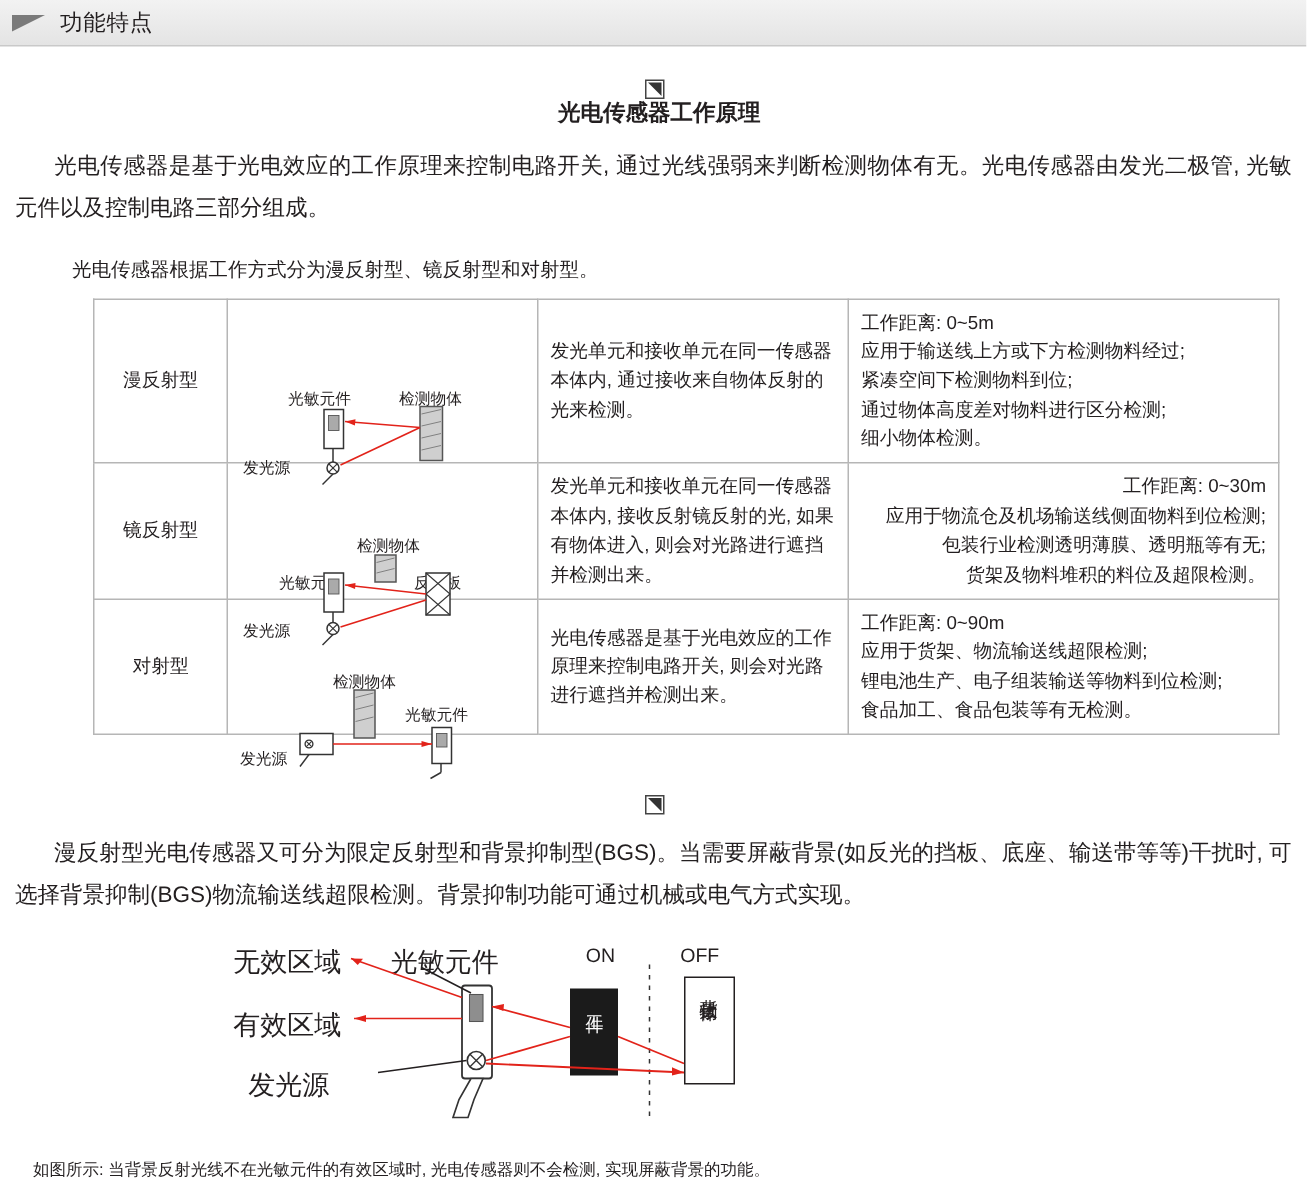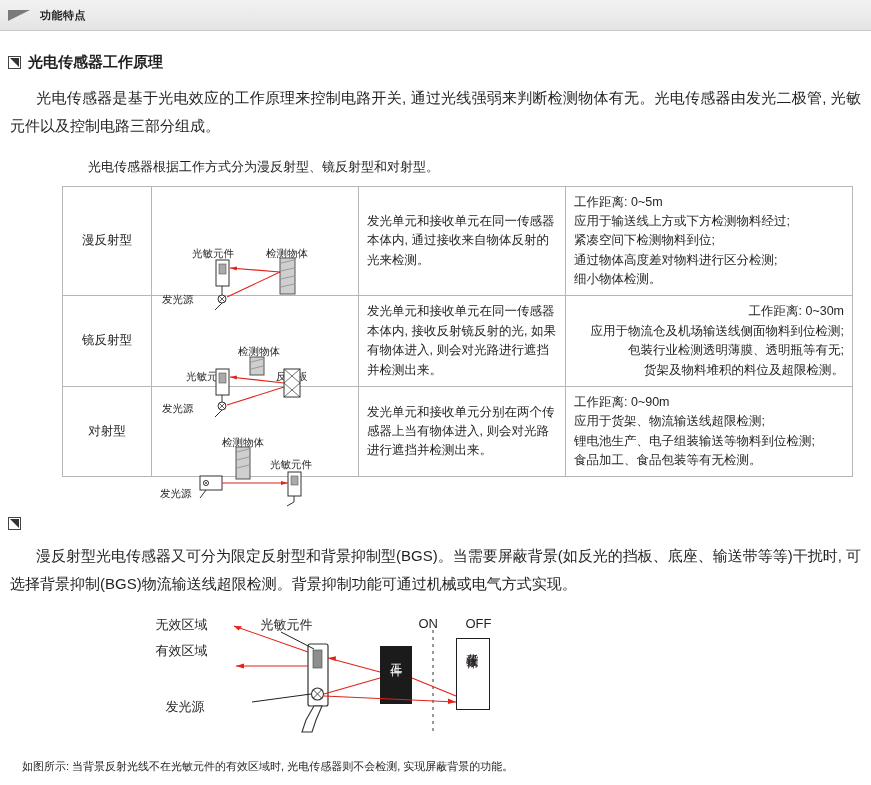--- a/index.html
+++ b/index.html
@@ -35,31 +35,32 @@
   }
   .header-flag::before {
     content: "";
     position: absolute;
     left: 0; top: 2px;
     width: 0; height: 0;
     border-left: 22px solid #7a7a7a;
     border-bottom: 11px solid transparent;
   }
   .header-title {
-    font-size: 11px;
-    font-weight: bold;
+    font-size: 15px;
+    font-weight: normal;
     color: #231f20;
     letter-spacing: 0.5px;
   }
 
   
   .section-head {
     display: flex;
     align-items: center;
     margin: 22px 0 0 8px;
+    flex-direction: column;
   }
   .sec-icon {
     width: 13px;
     height: 13px;
     border: 1px solid #444;
     margin-right: 7px;
     position: relative;
     box-sizing: border-box;
     background: #fff;
   }
@@ -79,21 +80,21 @@
   
   .para {
     margin: 12px 10px 0 10px;
     line-height: 1.85;
     font-size: 15px;
     text-align: justify;
   }
   .para .indent { display: inline-block; width: 26px; }
 
   .sub-note {
-    margin: 18px 0 0 88px;
+    margin: 18px 0 0 48px;
     font-size: 13px;
   }
 
   
   table.sensor-table {
     border-collapse: collapse;
     margin: 10px 0 0 62px;
     width: 745px;
     table-layout: fixed;
   }
@@ -135,21 +136,21 @@
 
   
   .bgs-figure {
     position: relative;
     margin: 18px auto 0 auto;
     width: 560px;
     height: 125px;
   }
   .bgs-label {
     position: absolute;
-    font-size: 13px;
+    font-size: 18px;
     white-space: nowrap;
   }
   .bgs-onoff {
     position: absolute;
     font-size: 13px;
     font-family: "Liberation Sans", sans-serif;
   }
   .vert-text {
     position: absolute;
     writing-mode: vertical-rl;
@@ -287,42 +288,42 @@
             <rect x="128" y="40" width="13" height="24" fill="#ffffff" stroke="#333" stroke-width="1"></rect>
             <rect x="131" y="44" width="7" height="9" fill="#aaaaaa" stroke="#555" stroke-width="0.6"></rect>
             <line x1="134" y1="64" x2="134" y2="70" stroke="#333" stroke-width="1"></line>
             <line x1="134" y1="70" x2="127" y2="74" stroke="#333" stroke-width="1"></line>
 
             <line x1="62" y1="51" x2="128" y2="51" stroke="#e2231a" stroke-width="1.1"></line>
             <polygon points="128,51 121,49 121,53" fill="#e2231a"></polygon>
           </svg>
         </div>
       </td>
-      <td class="col-desc">发光单元和接收单元分别在两个传感器上当有物体进入, 则会对光路进行遮挡并检测出来。</td>
+      <td class="col-desc">光电传感器是基于光电效应的工作原理来控制电路开关, 则会对光路进行遮挡并检测出来。</td>
       <td class="col-apps" style="white-space:pre-line;"><span>工作距离: 0~90m
 应用于货架、物流输送线超限检测;
 锂电池生产、电子组装输送等物料到位检测;
 食品加工、食品包装等有无检测。</span></td>
     </tr>
   </tbody>
 </table>
 
 <div class="section-head" style="margin-top:40px;">
   <span class="sec-icon"></span>
 </div>
 
 <div class="para"><span class="indent"></span><span>漫反射型光电传感器又可分为限定反射型和背景抑制型(BGS)。当需要屏蔽背景(如反光的挡板、底座、输送带等等)干扰时, 可选择背景抑制(BGS)物流输送线超限检测。背景抑制功能可通过机械或电气方式实现。</span></div>
 
 <div class="bgs-figure">
   <span class="bgs-label" style="left:0px; top:0px;">无效区域</span>
-  <span class="bgs-label" style="left:0px; top:26px;">有效区域</span>
+  <span class="bgs-label" style="left:0px; top:42px;">有效区域</span>
   <span class="bgs-label" style="left:10px; top:82px;">发光源</span>
   <span class="bgs-label" style="left:105px; top:0px;">光敏元件</span>
-  <span class="bgs-onoff" style="left:235px; top:0px;margin-left:28px;">ON</span>
-  <span class="bgs-onoff" style="left:310px; top:0px;">OFF</span>
+  <span class="bgs-onoff" style="left:235px; top:0px;">ON</span>
+  <span class="bgs-onoff" style="left:298px; top:0px;">OFF</span>
 
   <div style="position:absolute; left:224px; top:30px; width:32px; height:58px; background:#1b1b1b;">
     <span class="vert-text" style="left:9px; top:8px; color:#ffffff;">工件</span>
   </div>
 
   <div style="position:absolute; left:300px; top:22px; width:32px; height:70px; border:1px solid #231f20; background:#ffffff;">
     <span class="vert-text" style="left:8px; top:5px;">背景物体</span>
   </div>
 
   <svg width="560" height="125" style="position:absolute; left:0; top:0;">

